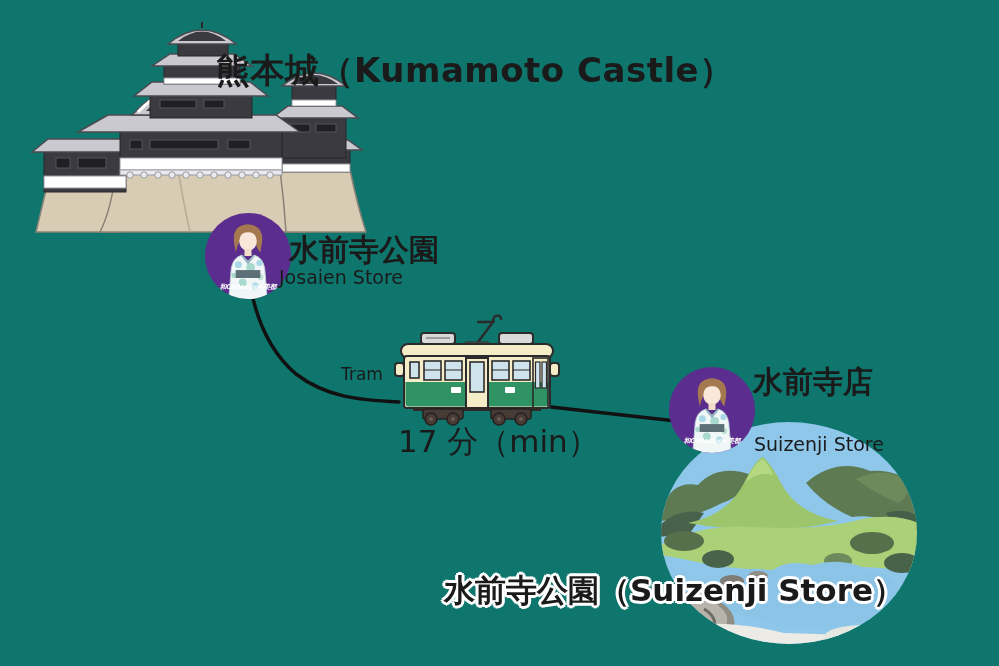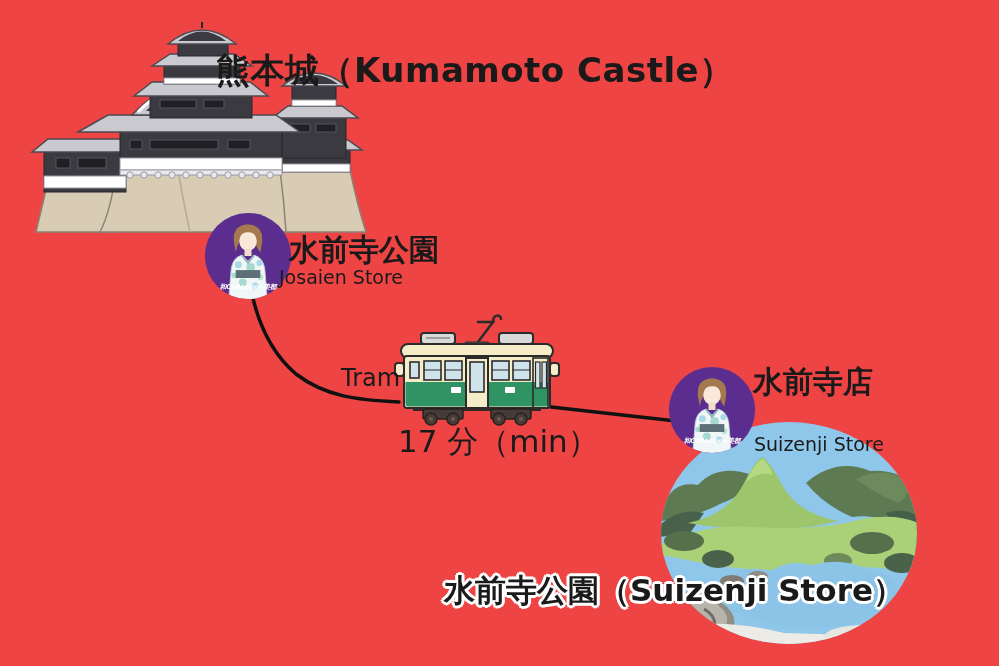--- a/index.html
+++ b/index.html
@@ -1,24 +1,24 @@
 <!DOCTYPE html>
 <html><head>
 <meta charset="utf-8">
 <style>
   html,body{margin:0;padding:0;background:#fff;}
   .stage{
-    position:relative;width:999px;height:666px;background:#ef4444;overflow:hidden;
+    position:relative;width:999px;height:666px;background:#0f766e;overflow:hidden;
     font-family:"DejaVu Sans","Liberation Sans",sans-serif;color:#1a1a1a;
   }
   .abs{position:absolute;}
   .title-main{font-size:34px;font-weight:700;letter-spacing:0.5px;white-space:nowrap;}
   .store-jp{font-size:30px;font-weight:700;white-space:nowrap;}
   .store-en{font-size:19px;font-weight:500;white-space:nowrap;}
-  .tram-label{font-size:24px;font-weight:500;}
+  .tram-label{font-size:17px;font-weight:500;}
   .duration-label{font-size:31px;font-weight:400;white-space:nowrap;}
   .park-title{
     font-size:31px;font-weight:700;white-space:nowrap;
     text-shadow:-2px -2px 0 #fff,2px -2px 0 #fff,-2px 2px 0 #fff,2px 2px 0 #fff,
                  0 -3px 0 #fff,0 3px 0 #fff,-3px 0 0 #fff,3px 0 0 #fff;
   }
   .z1{z-index:1}.z2{z-index:2}.z3{z-index:3}.z4{z-index:4}.z5{z-index:5}
   svg{display:block;}
   .avatar-logo{font-size:7.5px;font-style:italic;fill:#ffffff;font-weight:700;}
 </style>

